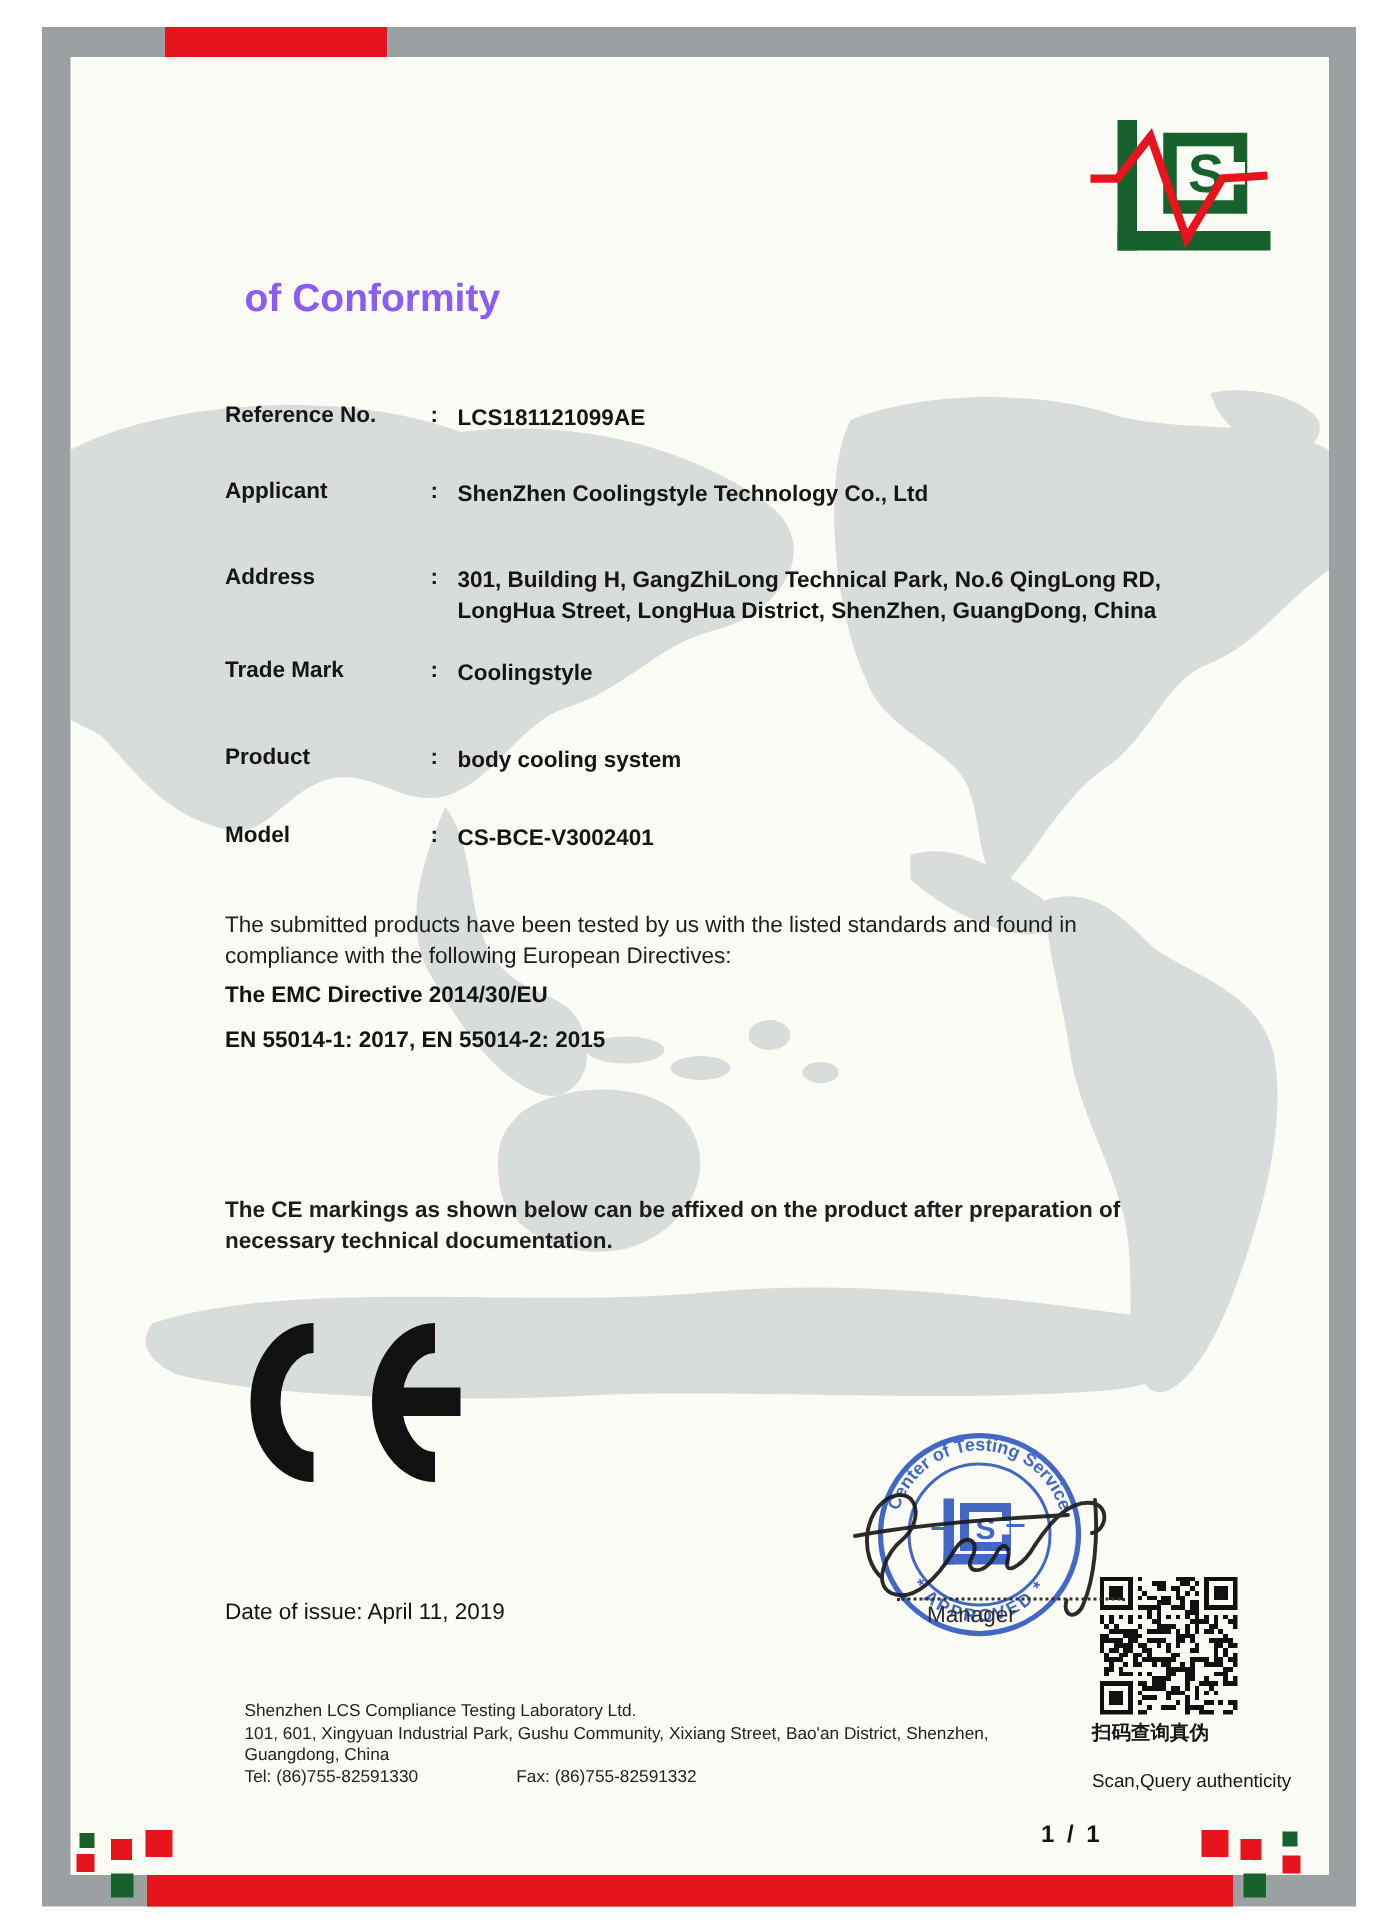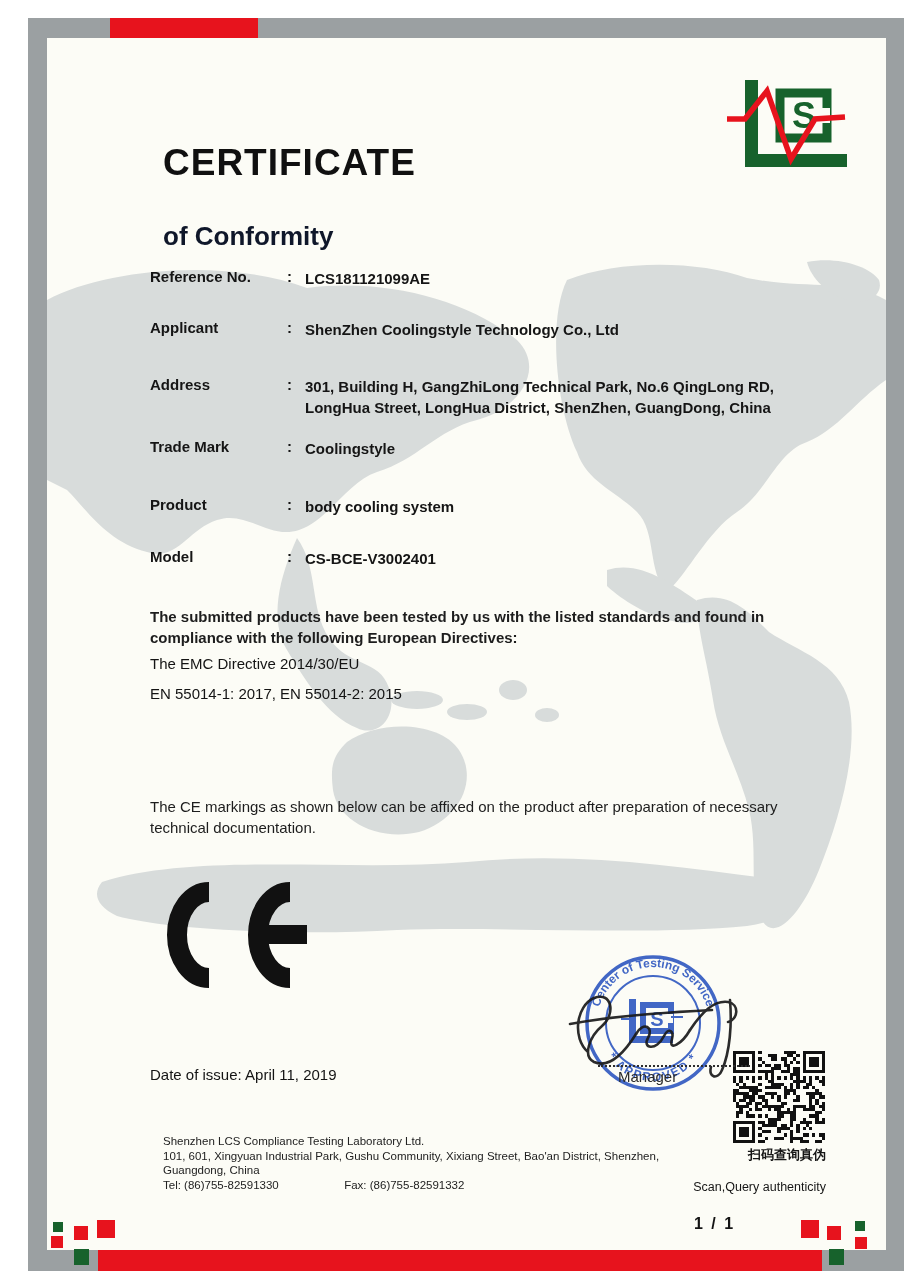--- a/index.html
+++ b/index.html
@@ -14,42 +14,42 @@
   .red-bottom{position:absolute;left:98px;top:1250px;width:724px;height:21px;background:#e7131d;}
   .sq{position:absolute;}
   .sq.red{background:#e7131d;} .sq.green{background:#17622c;}
   
   .map{position:absolute;left:47px;top:260px;z-index:1;}
   
   .logo{position:absolute;left:720px;top:75px;z-index:2;}
   
   .title1{position:absolute;left:163px;top:142px;font-size:37px;font-weight:bold;color:#101010;
           letter-spacing:1px;z-index:2;}
-  .title2{position:absolute;left:163px;top:183px;font-size:26px;font-weight:bold;color:#0f172a;z-index:2;margin-top:38px;}
+  .title2{position:absolute;left:163px;top:183px;font-size:26px;font-weight:bold;color:#8b5cf6;z-index:2;}
   
   .field-row{position:absolute;left:150px;width:640px;z-index:2;font-size:15px;font-weight:bold;color:#151515;}
   .field-row .lbl{position:absolute;left:0;top:0;width:135px;}
   .field-row .col{position:absolute;left:137px;top:0;}
   .field-row .val{position:absolute;left:155px;top:0;width:480px;line-height:21px;}
   
   .para{position:absolute;left:150px;width:642px;font-size:15px;line-height:21px;color:#1d1d1d;z-index:2;}
-  .para.bold{font-weight:normal;color:#141414;}
+  .para.bold{font-weight:bold;color:#141414;}
   
   .ce{position:absolute;left:147px;top:877px;z-index:2;}
   .date-line{position:absolute;left:150px;top:1066px;font-size:15px;font-weight:normal;color:#141414;z-index:2;text-align:right;}
   
   .stamp{position:absolute;left:583px;top:953px;z-index:3;opacity:.9;}
   .signature{position:absolute;left:562px;top:972px;z-index:4;opacity:.92;}
   .dotline{position:absolute;left:598px;top:1051px;width:152px;height:14px;
            border-bottom:2px dotted #2e2e2e;z-index:4;}
   .manager{position:absolute;left:618px;top:1068px;width:110px;text-align:left;font-size:15px;
            color:#2b2b2b;z-index:4;}
   
   .qr{position:absolute;left:733px;top:1051px;z-index:3;}
-  .qr-cap{position:absolute;left:668px;top:1146px;width:158px;text-align:right;z-index:3;color:#161616;}
+  .qr-cap{position:absolute;left:728px;top:1146px;width:158px;text-align:left;z-index:3;color:#161616;}
   .qr-cap .cn{font-size:13px;font-weight:bold;display:block;}
   .qr-cap .en{font-size:12.5px;display:block;margin-top:16px;}
   .pageno{position:absolute;left:694px;top:1183px;font-size:16px;font-weight:bold;letter-spacing:2px;
           color:#141414;z-index:3;margin-top:32px;}
   
   .footer{position:absolute;left:163px;top:1134px;width:540px;font-size:11.5px;line-height:14.5px;
           color:#222;z-index:2;}
   .footer .cell{display:inline-block;width:178px;}
 </style>
 </head>
@@ -103,21 +103,20 @@
 
   <svg class="logo" width="135" height="100" viewBox="0 0 135 100">
     <rect x="25" y="5" width="13" height="87" fill="#17622c"></rect>
     <rect x="25" y="79" width="102" height="13" fill="#17622c"></rect>
     <rect x="60" y="18" width="47" height="45" fill="none" stroke="#17622c" stroke-width="9"></rect>
     <rect x="100" y="33" width="10" height="15" fill="#fcfcf6"></rect>
     <text x="84" y="53" text-anchor="middle" font-family="Liberation Sans, sans-serif" font-size="36" font-weight="bold" fill="#17622c">S</text>
     <polyline points="7,44 25,44 47,16 71,84 95,44 125,42" fill="none" stroke="#e7131d" stroke-width="5.5"></polyline>
   </svg>
 
-  <div class="title1">CERTIFICATE</div>
   <div class="title2">of Conformity</div>
 
   <div class="field-row" style="top:268px;">
     <span class="lbl">Reference No.</span>
     <span class="col">:</span>
     <span class="val">LCS181121099AE</span>
   </div>
   <div class="field-row" style="top:319px;">
     <span class="lbl">Applicant</span>
     <span class="col">:</span>
@@ -137,24 +136,24 @@
     <span class="lbl">Product</span>
     <span class="col">:</span>
     <span class="val">body cooling system</span>
   </div>
   <div class="field-row" style="top:548px;">
     <span class="lbl">Model</span>
     <span class="col">:</span>
     <span class="val">CS-BCE-V3002401</span>
   </div>
 
-  <div class="para" style="top:606px;font-weight:bold;">The submitted products have been tested by us with the listed standards and found in compliance with the following European Directives:</div>
+  <div class="para" style="top:606px;">The submitted products have been tested by us with the listed standards and found in compliance with the following European Directives:</div>
   <div class="para bold" style="top:653px;">The EMC Directive 2014/30/EU</div>
   <div class="para bold" style="top:683px;">EN 55014-1: 2017, EN 55014-2: 2015</div>
-  <div class="para" style="top:796px;">The CE markings as shown below can be affixed on the product after preparation of necessary technical documentation.</div>
+  <div class="para" style="top:796px;font-weight:bold;">The CE markings as shown below can be affixed on the product after preparation of necessary technical documentation.</div>
 
   <svg class="ce" width="210" height="116" viewBox="0 0 210 116">
     <path d="M 62,15 A 32 43 0 1 0 62,101" fill="none" stroke="#111111" stroke-width="20"></path>
     <path d="M 143,15 A 32 43 0 1 0 143,101" fill="none" stroke="#111111" stroke-width="20"></path>
     <rect x="116" y="48" width="44" height="19" fill="#111111"></rect>
   </svg>
 
   <div class="date-line">Date of issue: April 11, 2019</div>
 
   <svg class="stamp" width="140" height="140" viewBox="0 0 140 140">

